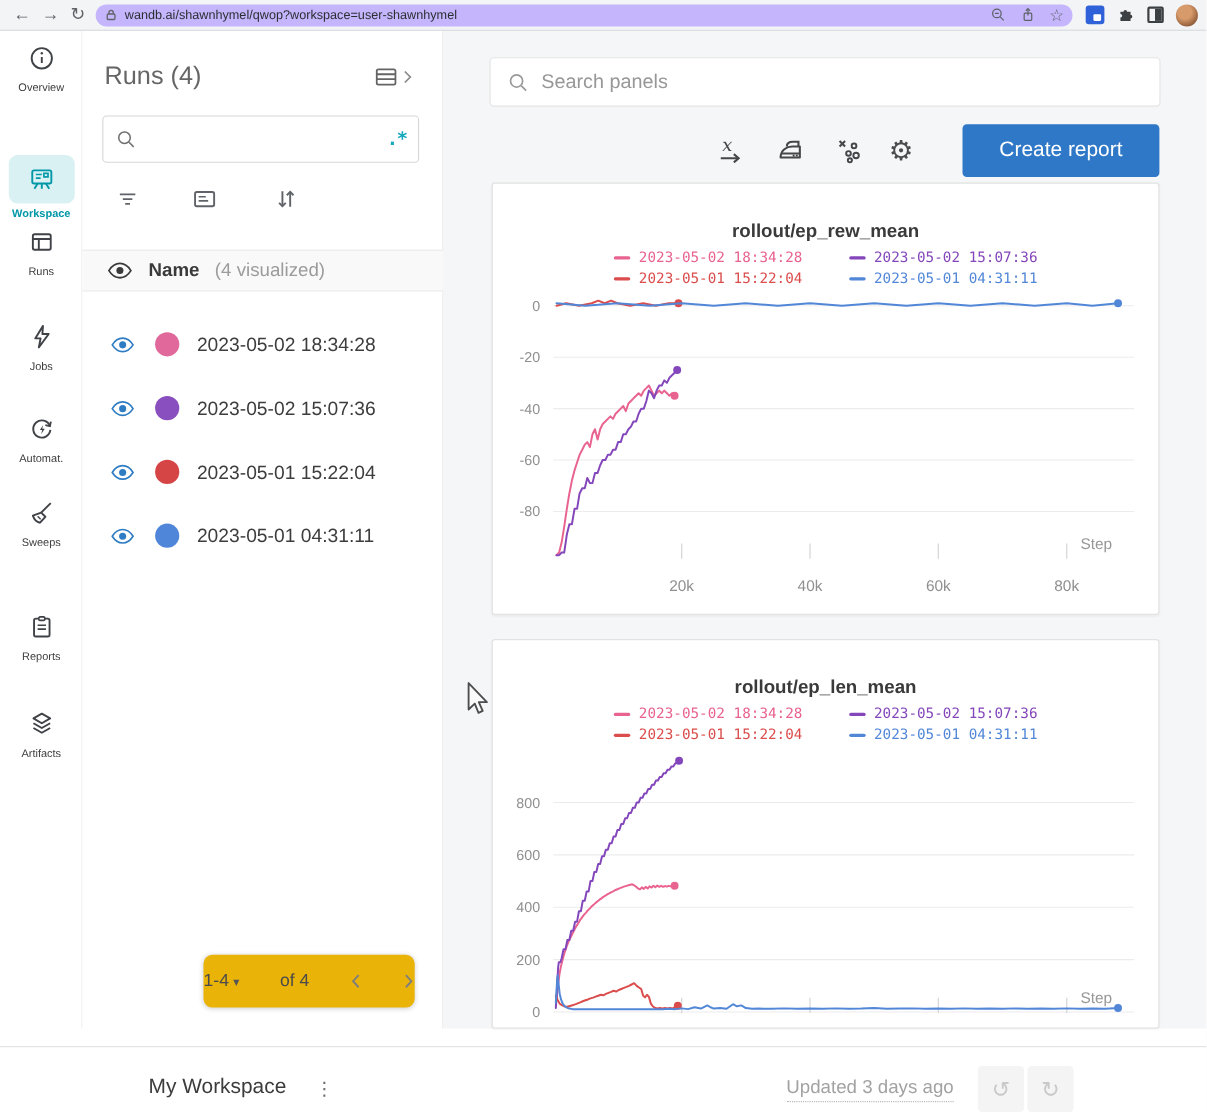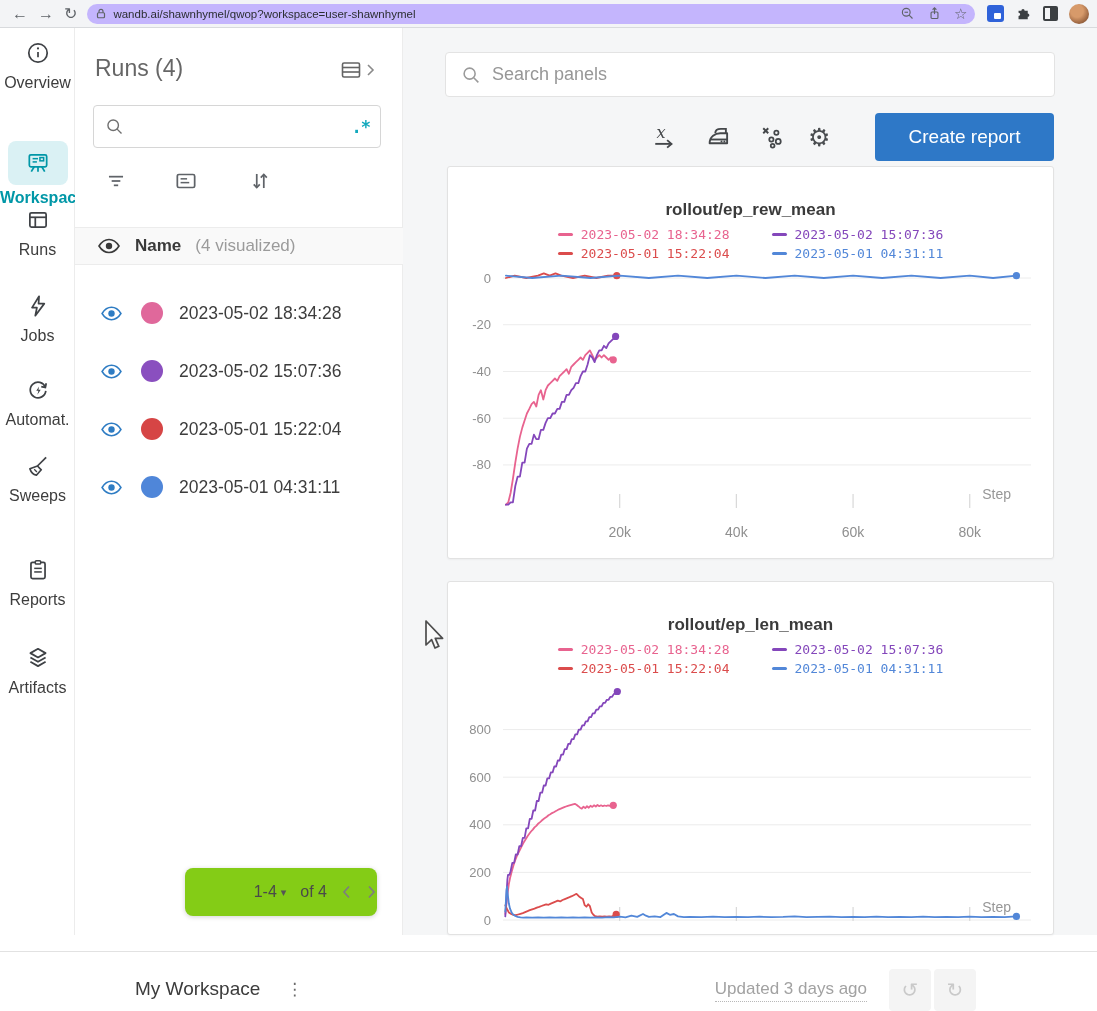--- a/index.html
+++ b/index.html
@@ -24,21 +24,21 @@
   .halfsq::after { content:""; position:absolute; right:0; top:0; width:6px; height:11px; background:#3c4043; }
   .avatar { width:20px; height:20px; border-radius:50%;
     background:radial-gradient(circle at 40% 35%, #d79a6a 0 35%, #9a6440 70%, #59402c 100%); }
   .kebab { color:#5f6368; font-size:14px; padding:0 8px; }
 
   
   .side-nav { position:absolute; left:0; top:28px; width:75px; height:907px; background:#fff;
     border-right:1px solid #ececec; z-index:5; }
   .nav-item { position:absolute; left:0; width:75px; text-align:center; cursor:pointer; }
   .nav-item .ic { display:inline-flex; }
-  .nav-item .lbl { display:block; font-size:16px; color:#3d3d3d; margin-top:4px; }
+  .nav-item .lbl { display:block; font-size:10px; color:#3d3d3d; margin-top:4px; }
   .nav-item.active .nav-pill { width:60px; height:44px; margin:0 auto; border-radius:8px;
     background:#daf1f4; display:flex; align-items:center; justify-content:center; }
   .nav-item.active .lbl { color:#0097a7; font-weight:700; }
 
   
   .runs-panel { position:absolute; left:75px; top:28px; width:328px; height:907px; background:#fff;
     border-right:1px solid #ececec; z-index:5; }
   .runs-title { position:absolute; left:20px; top:27px; font-size:23px; color:#666; font-weight:400; }
   .runs-tbl-btn { position:absolute; left:264px; top:30px; display:flex; align-items:center; gap:2px; color:#646464; }
   .runs-search { position:absolute; left:18px; top:77px; width:288px; height:43px; border:1px solid #d6d6d6;
@@ -48,22 +48,22 @@
   .runs-tools { position:absolute; left:0; top:140px; width:328px; height:32px; }
   .runs-tools .tool { position:absolute; top:0; }
   .name-header { position:absolute; left:0; top:199px; width:328px; height:38px; background:#f9f9f9;
     border-top:1px solid #ececec; border-bottom:1px solid #ececec; display:flex; align-items:center; padding-left:22px; gap:14px; }
   .name-header .nm { font-size:17px; font-weight:700; color:#3a3a3a; }
   .name-header .viz { font-size:17px; color:#9b9b9b; font-weight:400; }
   .run-list { position:absolute; left:0; top:256px; width:328px; }
   .run-row { height:58px; display:flex; align-items:center; padding-left:25px; gap:0; cursor:pointer; }
   .run-row .dot { width:22px; height:22px; border-radius:50%; margin:0 16px 0 18px; flex:0 0 auto; }
   .run-row .rn { font-size:17.5px; color:#3d3d3d; white-space:nowrap; }
-  .pager { position:absolute; left:110px; top:840px; width:192px; height:48px; background:#84cc16; border-radius:8px;
-    box-shadow:0 1px 5px rgba(0,0,0,.18); display:flex; align-items:center; justify-content:flex-end; gap:14px;
+  .pager { position:absolute; left:110px; top:840px; width:192px; height:48px; background:#eab308; border-radius:8px;
+    box-shadow:0 1px 5px rgba(0,0,0,.18); display:flex; align-items:center; justify-content:space-between; gap:14px;
     font-size:16px; color:#4a4a4a; z-index:6; }
   .pager .rng { display:flex; align-items:center; gap:4px; cursor:pointer; }
   .pager .caret { font-size:11px; color:#555; }
 
   
   .main-area { position:absolute; left:403px; top:28px; width:694px; height:907px; background:#f5f6f7; }
   .panel-search { position:absolute; left:42px; top:24px; width:610px; height:45px; background:#fff;
     border:1px solid #e3e3e3; border-radius:4px; display:flex; align-items:center; padding:0 14px; gap:10px; }
   .panel-search input { border:none; outline:none; flex:1; font-size:18px; color:#0369a1;
     font-family:"Liberation Sans",sans-serif; background:transparent; }

